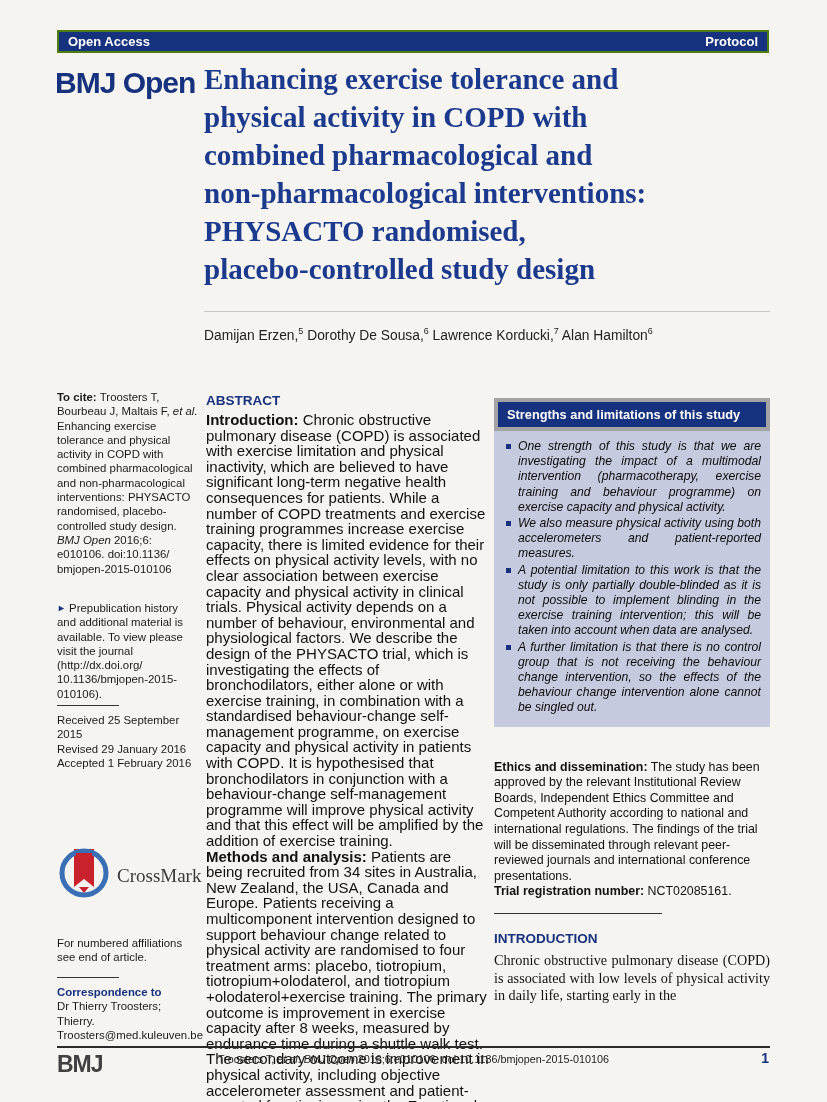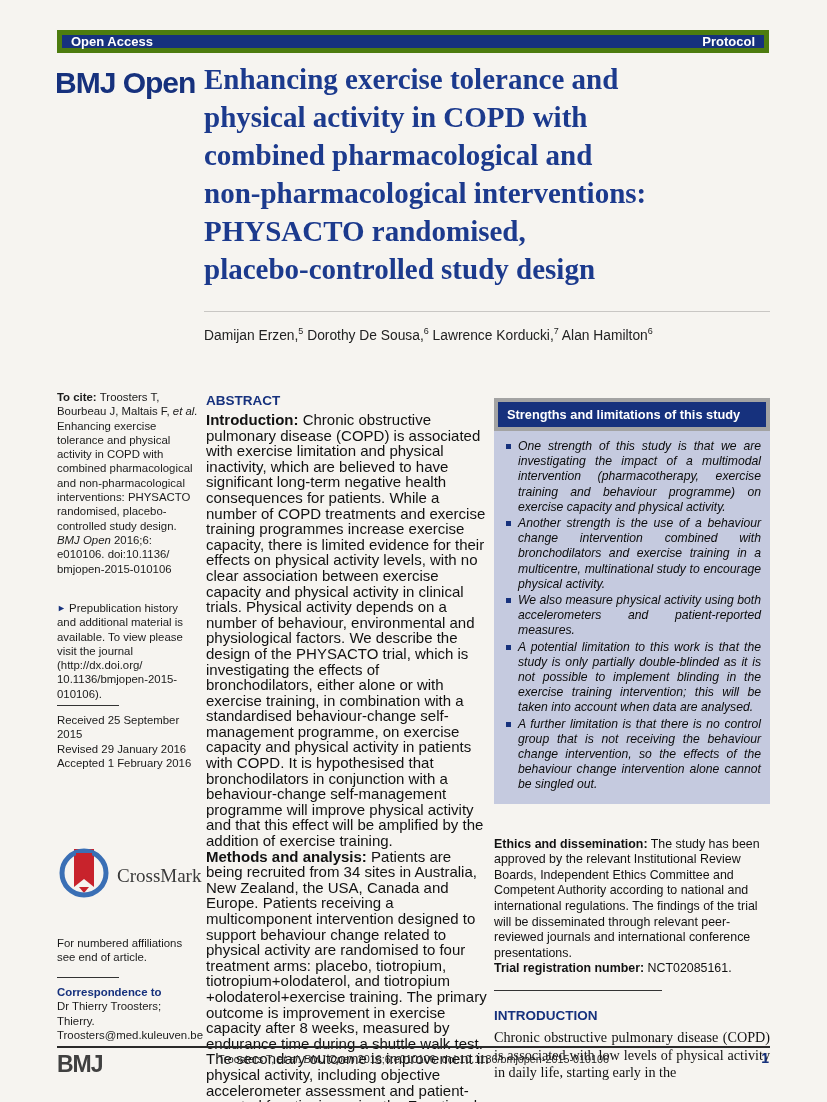--- a/index.html
+++ b/index.html
@@ -6,21 +6,21 @@
   html,body { background:#e9e7e4; }
   .page {
     position:relative; width:827px; height:1102px; margin:0 auto;
     background:#f6f4f0; font-family:"Liberation Sans", sans-serif; color:#111;
     overflow:hidden;
   }
   .banner {
     position:absolute; left:57px; top:30px; width:712px; height:23px;
     background:#16317d; color:#fff; display:flex; justify-content:space-between;
     align-items:center; padding:0 9px; font-weight:bold; font-size:13px;
-    border:5px solid #4d7c0f;
+    border:2px solid #4d7c0f;
   }
   .journal-logo {
     position:absolute; left:55px; top:66px; font-size:30px; font-weight:bold;
     color:#16317d; letter-spacing:-1px;
   }
   .article-title {
     position:absolute; left:204px; top:60px; width:580px;
     font-family:"Liberation Serif", serif; font-weight:bold; color:#1c3a8d;
     font-size:29px; line-height:38px; white-space:pre-line;
   }
@@ -147,21 +147,20 @@
     <p><span class="bold">Introduction:</span><span> Chronic obstructive pulmonary disease (COPD) is associated with exercise limitation and physical inactivity, which are believed to have significant long-term negative health consequences for patients. While a number of COPD treatments and exercise training programmes increase exercise capacity, there is limited evidence for their effects on physical activity levels, with no clear association between exercise capacity and physical activity in clinical trials. Physical activity depends on a number of behaviour, environmental and physiological factors. We describe the design of the PHYSACTO trial, which is investigating the effects of bronchodilators, either alone or with exercise training, in combination with a standardised behaviour-change self-management programme, on exercise capacity and physical activity in patients with COPD. It is hypothesised that bronchodilators in conjunction with a behaviour-change self-management programme will improve physical activity and that this effect will be amplified by the addition of exercise training.</span></p>
     <p><span class="bold">Methods and analysis:</span><span> Patients are being recruited from 34 sites in Australia, New Zealand, the USA, Canada and Europe. Patients receiving a multicomponent intervention designed to support behaviour change related to physical activity are randomised to four treatment arms: placebo, tiotropium, tiotropium+olodaterol, and tiotropium +olodaterol+exercise training. The primary outcome is improvement in exercise capacity after 8 weeks, measured by endurance time during a shuttle walk test. The secondary outcome is improvement in physical activity, including objective accelerometer assessment and patient-reported functioning using the Functional Performance Inventory—Short Form and the novel hybrid PROactive instrument. Additionally, the influence of moderating variables (ie, factors influencing a patient's choice to be physically active) on increases in physical activity is also explored.</span></p>
   </div>
 
   <div class="col-right">
     <div>
       <div class="str-box-header">Strengths and limitations of this study</div>
       <div class="str-box-body">
         <ul>
             <li>One strength of this study is that we are investigating the impact of a multimodal intervention (pharmacotherapy, exercise training and behaviour programme) on exercise capacity and physical activity.</li>
-            <li>Another strength is the use of a behaviour change intervention combined with bronchodilators and exercise training in a multicentre, multinational study to encourage physical activity.</li>
             <li>We also measure physical activity using both accelerometers and patient-reported measures.</li>
             <li>A potential limitation to this work is that the study is only partially double-blinded as it is not possible to implement blinding in the exercise training intervention; this will be taken into account when data are analysed.</li>
             <li>A further limitation is that there is no control group that is not receiving the behaviour change intervention, so the effects of the behaviour change intervention alone cannot be singled out.</li>
           </ul>
       </div>
     </div>
 
     <p class="ethics"><span class="bold">Ethics and dissemination:</span><span> The study has been approved by the relevant Institutional Review Boards, Independent Ethics Committee and Competent Authority according to national and international regulations. The findings of the trial will be disseminated through relevant peer-reviewed journals and international conference presentations.</span><br>
     <span class="bold">Trial registration number:</span><span> NCT02085161.</span></p>
 

